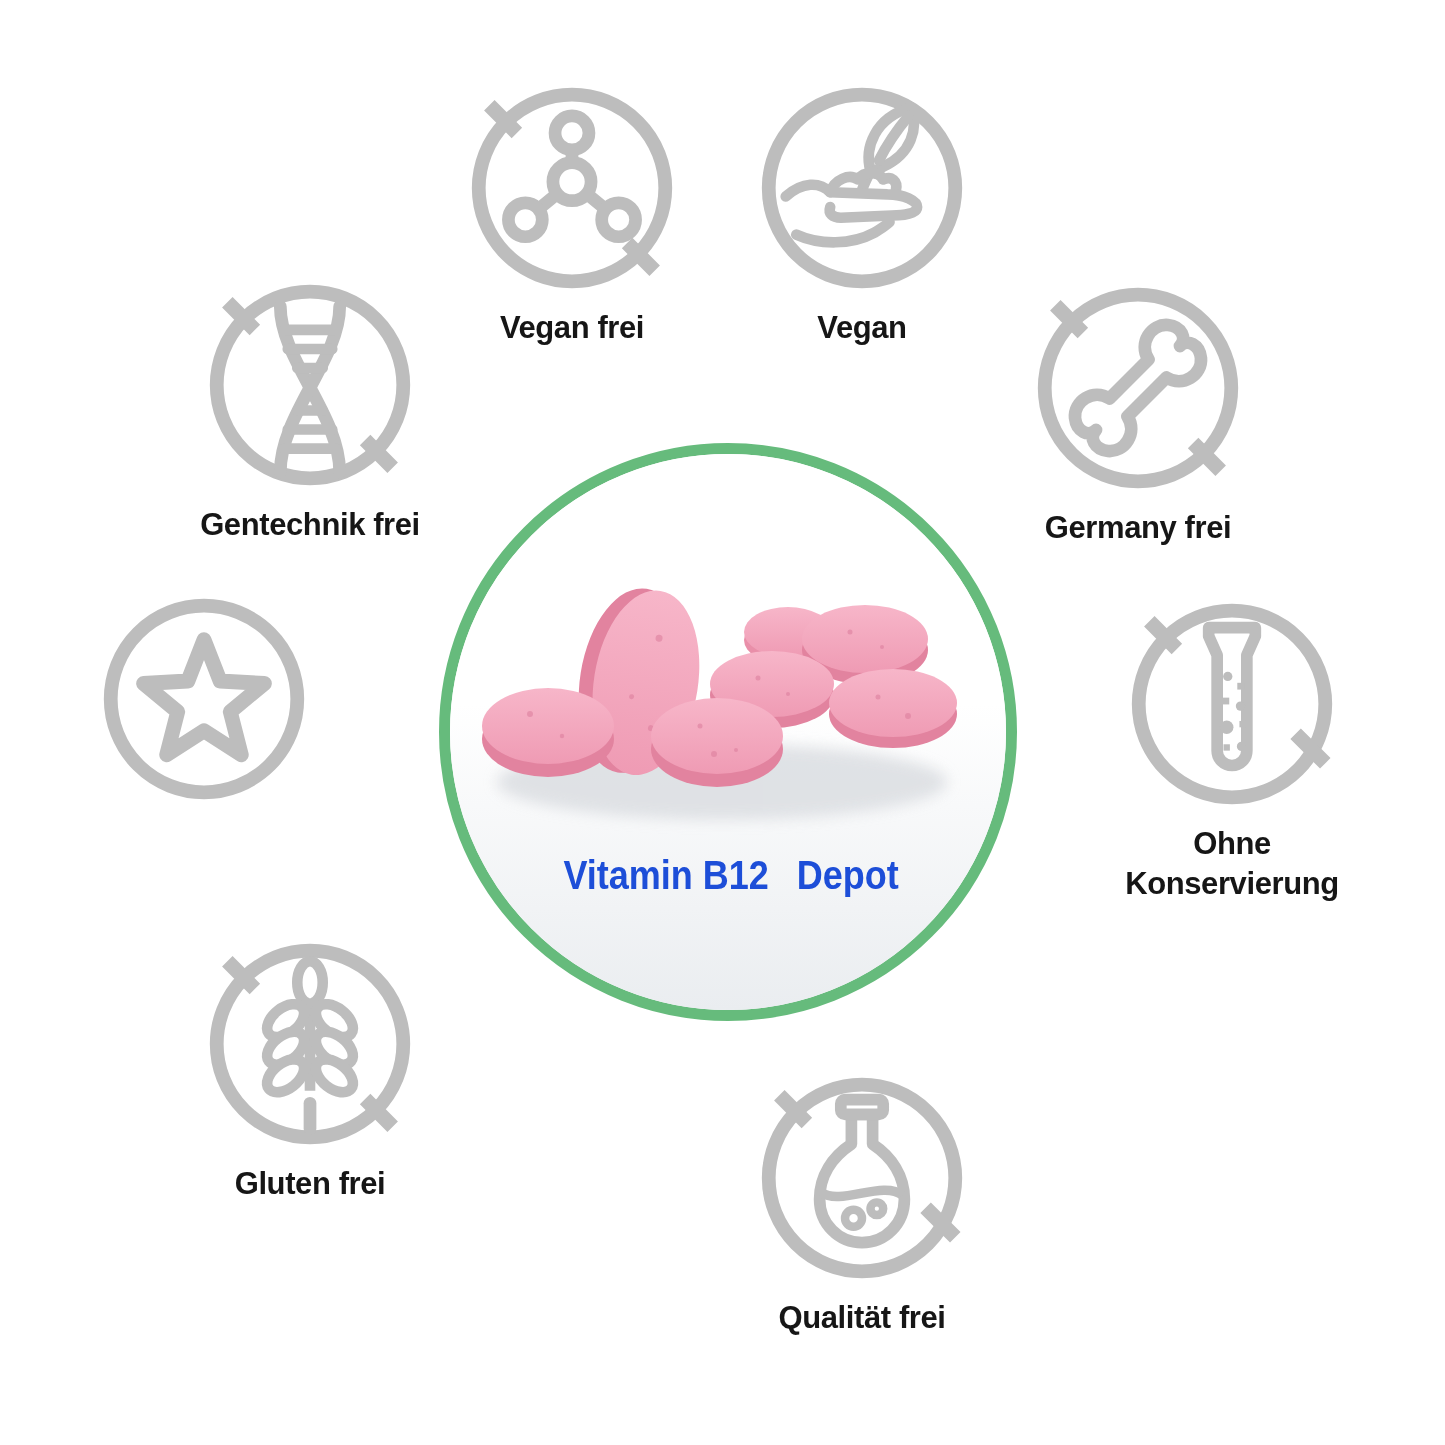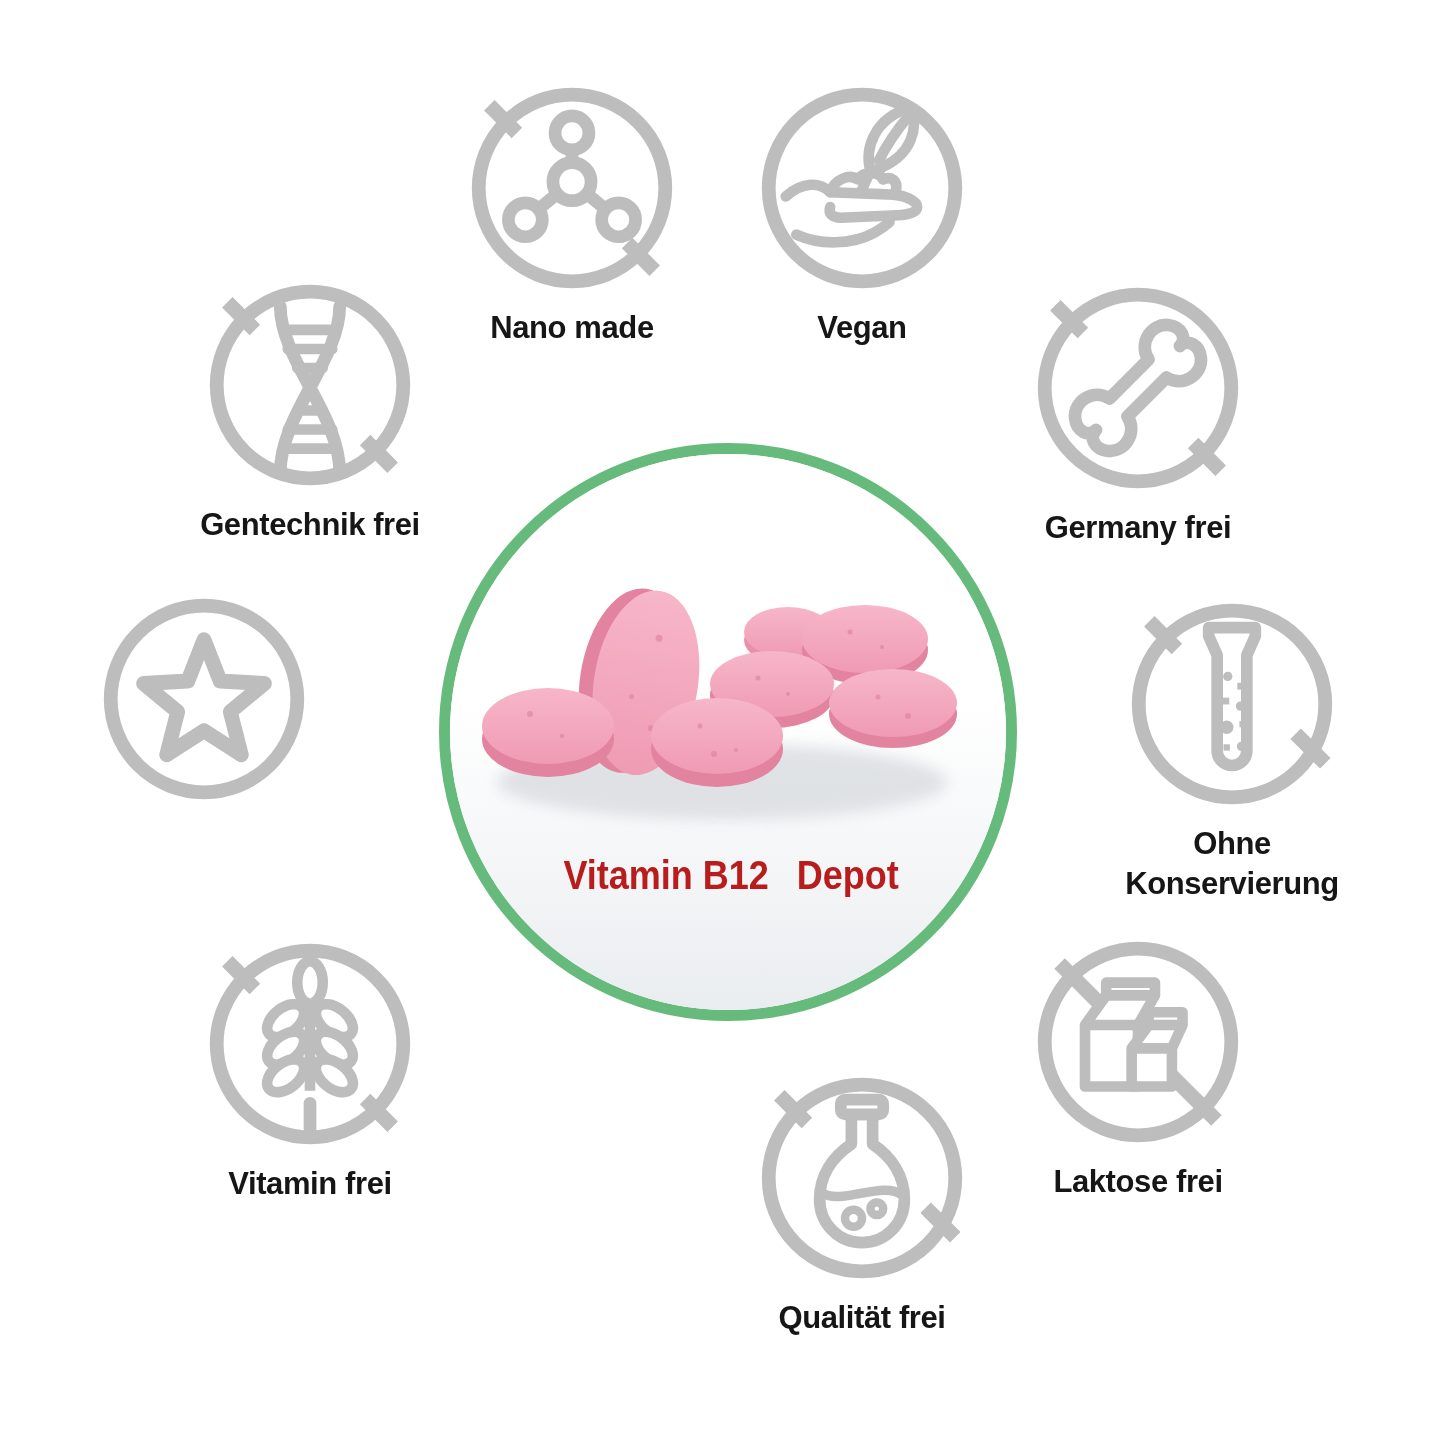--- a/index.html
+++ b/index.html
@@ -8,41 +8,41 @@
   .feature{position:absolute;width:460px;left:calc(var(--cx) - 230px);top:calc(var(--cy) - 106px);
            display:flex;flex-direction:column;align-items:center;}
   .ic{width:212px;height:212px;display:block;}
   .label{margin-top:14px;font-size:31px;font-weight:700;line-height:40px;color:#161616;
          text-align:center;white-space:pre-line;letter-spacing:-0.4px;}
   
   #center-circle{position:absolute;left:439px;top:443px;width:556px;height:556px;
                  border:11px solid #66bb7c;border-radius:50%;overflow:hidden;background:#fff;}
   #center-photo{position:absolute;left:0;top:0;width:556px;height:556px;}
   #center-text{position:absolute;left:0;right:0;top:392px;text-align:center;
-               font-weight:700;font-size:40px;line-height:58px;color:#b91c1c;}
+               font-weight:700;font-size:40px;line-height:58px;color:#1d4ed8;}
   #center-text .cond{display:inline-block;transform:scaleX(0.9);transform-origin:center;}
 </style>
 </head>
 <body>
 
 <div id="page">
 
   <div class="feature" style="--cx:572px;--cy:188px">
     <svg class="ic" viewBox="0 0 100 100">
       <g stroke="#bdbdbd" fill="none" stroke-width="6.5">
         <circle cx="50" cy="50" r="44"></circle>
         <path stroke-width="7" d="M11,11 24,24 M76,76 89,89"></path>
         <path stroke-width="6" d="M50,47 50,24 M50,47 28,65 M50,47 72,65"></path>
         <circle cx="50" cy="47" r="9" fill="#fff" stroke-width="6"></circle>
         <circle cx="50" cy="24" r="8" fill="#fff" stroke-width="6"></circle>
         <circle cx="28" cy="65" r="8" fill="#fff" stroke-width="6"></circle>
         <circle cx="72" cy="65" r="8" fill="#fff" stroke-width="6"></circle>
       </g>
     </svg>
-    <div class="label">Nano made</div>
+    <div class="label">Vegan frei</div>
   </div>
 
   <div class="feature" style="--cx:310px;--cy:385px">
     <svg class="ic" viewBox="0 0 100 100">
       <g stroke="#bdbdbd" fill="none" stroke-width="6.5" stroke-linecap="round">
         <circle cx="50" cy="50" r="44"></circle>
         <path stroke-width="7" stroke-linecap="butt" d="M11,11 24,24 M76,76 89,89"></path>
         <g stroke-width="6">
           <path d="M36,13 C36,38 64,64 64,91"></path>
           <path d="M64,13 C64,38 36,64 36,91"></path>
@@ -123,38 +123,23 @@
           <ellipse cx="50" cy="21" rx="6" ry="10" fill="#fff"></ellipse>
           <ellipse cx="38.5" cy="39" rx="10" ry="6" fill="#fff" transform="rotate(-38 38.5 39)"></ellipse>
           <ellipse cx="61.5" cy="39" rx="10" ry="6" fill="#fff" transform="rotate(38 61.5 39)"></ellipse>
           <ellipse cx="38.5" cy="52" rx="10" ry="6" fill="#fff" transform="rotate(-38 38.5 52)"></ellipse>
           <ellipse cx="61.5" cy="52" rx="10" ry="6" fill="#fff" transform="rotate(38 61.5 52)"></ellipse>
           <ellipse cx="38.5" cy="65" rx="10" ry="6" fill="#fff" transform="rotate(-38 38.5 65)"></ellipse>
           <ellipse cx="61.5" cy="65" rx="10" ry="6" fill="#fff" transform="rotate(38 61.5 65)"></ellipse>
         </g>
       </g>
     </svg>
-    <div class="label">Vitamin frei</div>
-  </div>
-
-  <div class="feature" style="--cx:1138px;--cy:1042px">
-    <svg class="ic" viewBox="0 0 100 100">
-      <g stroke="#bdbdbd" fill="none" stroke-width="6.5">
-        <path stroke-width="7" d="M13,13 87,87"></path>
-        <circle cx="50" cy="50" r="44"></circle>
-        <g stroke-width="5" stroke-linejoin="round">
-          <path fill="#fff" d="M25,71 L25,42 L35,28 L58,28 L50,42 L50,71 Z"></path>
-          <path d="M35,28 L35,22 L58,22 L58,28 M25,42 50,42"></path>
-          <path fill="#fff" d="M47,71 L47,53 L55,42 L71,42 L66,53 L66,71 Z"></path>
-          <path d="M55,42 L55,36 L71,36 L71,42 M47,53 66,53"></path>
-        </g>
-      </g>
-    </svg>
-    <div class="label">Laktose frei</div>
-  </div>
+    <div class="label">Gluten frei</div>
+  </div>
+
 
 
   <div class="feature" style="--cx:862px;--cy:1178px">
     <svg class="ic" viewBox="0 0 100 100">
       <g stroke="#bdbdbd" fill="none" stroke-width="6.5">
         <circle cx="50" cy="50" r="44"></circle>
         <path stroke-width="7" d="M11,11 24,24 M80,64 94,78"></path>
         <g stroke-width="5.5" stroke-linejoin="round">
           <path fill="#fff" d="M45,20 L45,34 C36,40 30,49 30,60 C30,71.6 39,80.5 50,80.5 C61,80.5 70,71.6 70,60 C70,49 64,40 55,34 L55,20 Z"></path>
           <rect x="40" y="13" width="20" height="7" rx="2" fill="#fff"></rect>

